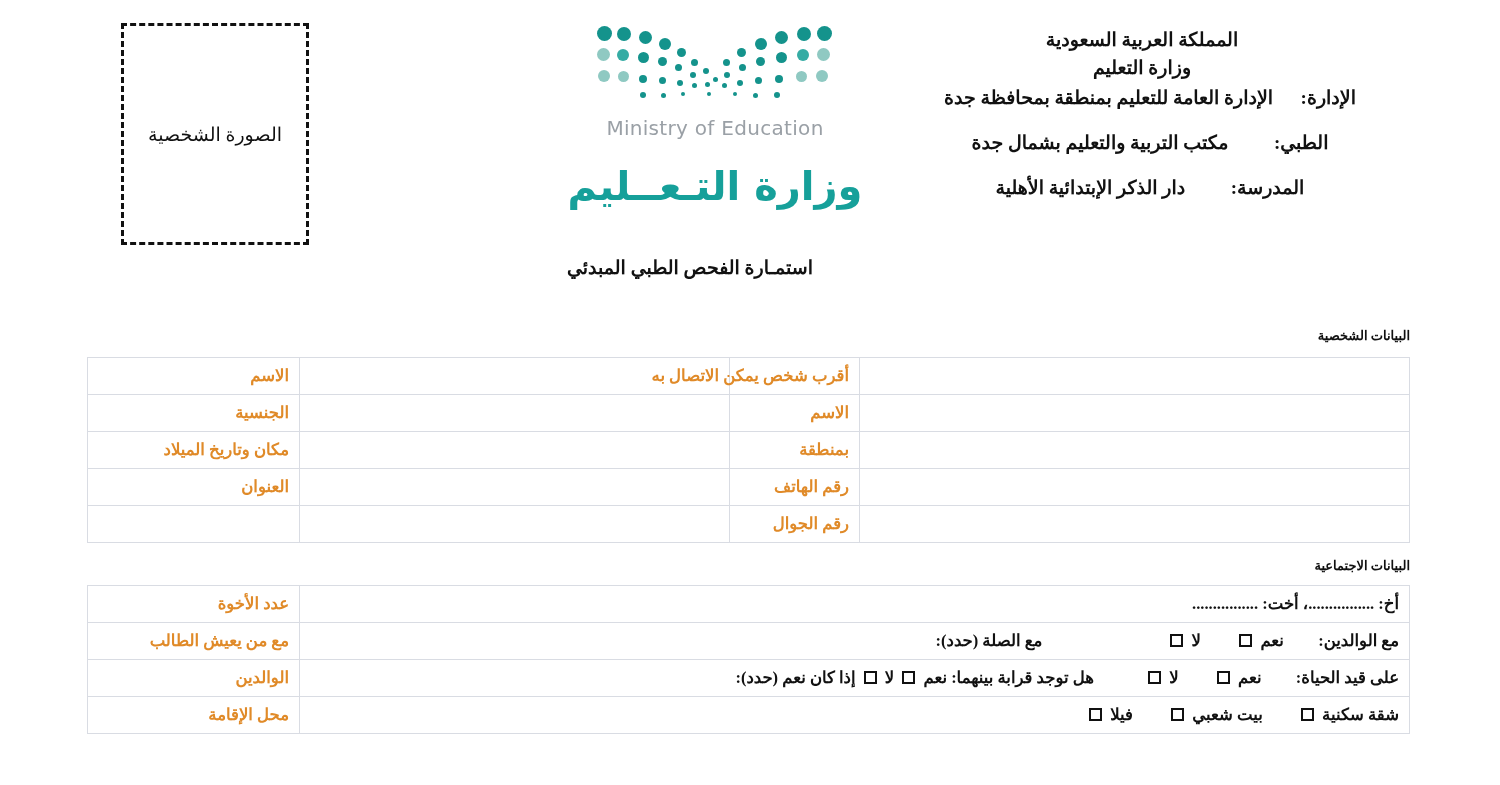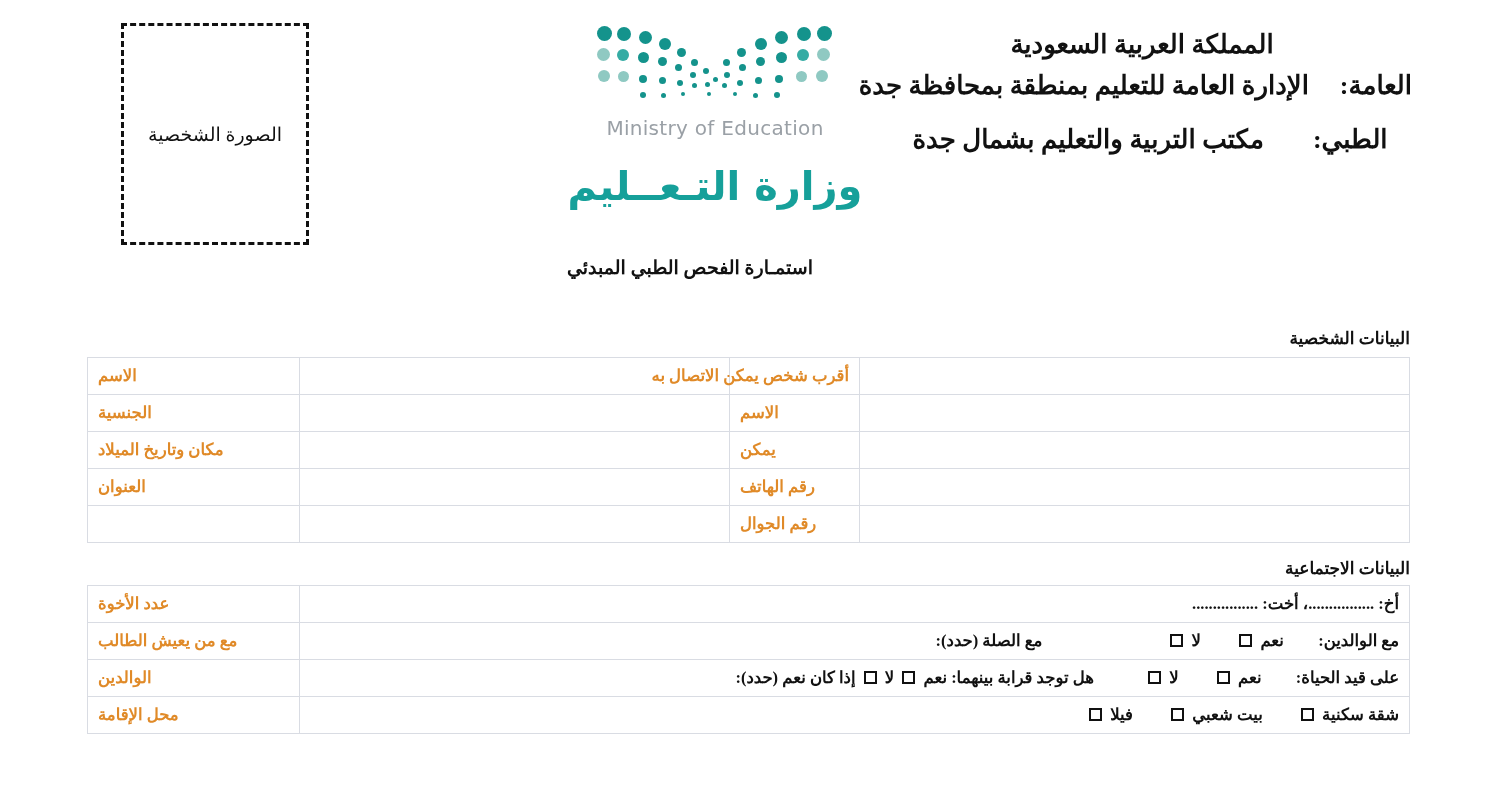--- a/index.html
+++ b/index.html
@@ -80,21 +80,21 @@
 
   
   #header-text {
     position: absolute;
     right: 88px;
     top: 26px;
     width: 540px;
     text-align: center;
     font-family: "Liberation Serif", serif;
     font-weight: bold;
-    font-size: 26px;
+    font-size: 19px;
     line-height: 1.45;
   }
   #header-text .line-kingdom,
   #header-text .line-ministry {
     text-align: center;
   }
   #header-text .kv {
     display: block;
     text-align: center;
     white-space: nowrap;
@@ -115,21 +115,21 @@
     font-size: 19px;
     font-weight: bold;
     font-family: "Liberation Serif", serif;
     padding-right: 120px;
   }
 
   
   .section-heading {
     position: absolute;
     right: 90px;
-    font-size: 17px;
+    font-size: 13px;
     font-weight: bold;
     font-family: "Liberation Serif", serif;
     color: #111;
   }
   #heading-personal { top: 328px; }
   #heading-social   { top: 558px; }
 
   
   table.form-table {
     position: absolute;
@@ -143,21 +143,21 @@
     padding: 0 10px;
     height: 36px;
     vertical-align: middle;
     font-size: 16.5px;
     background: #ffffff;
   }
   td.lbl {
     background: #dde2ef;
     color: #e08a28;
     font-weight: bold;
-    text-align: left;
+    text-align: right;
     white-space: nowrap;
   }
   td.lbl-head {
     background: #dde2ef;
     color: #e08a28;
     font-weight: bold;
     text-align: left;
     white-space: nowrap;
   }
   td.blank { background: #ffffff; }
@@ -243,30 +243,36 @@
       <i style="left: 138px; top: 68px; width: 4px; height: 4px; background: rgb(20, 147, 140);"></i>
       <i style="left: 158px; top: 69px; width: 5px; height: 5px; background: rgb(20, 147, 140);"></i>
       <i style="left: 179px; top: 68px; width: 6px; height: 6px; background: rgb(20, 147, 140);"></i>
     </div>
   <div id="logo-sub">Ministry of Education</div>
   <div id="logo-wordmark">وزارة التـعــليم</div>
 </div>
 
 <div id="header-text">
   <div class="line-kingdom">المملكة العربية السعودية</div>
+  <div class="line-ministry">وزارة التعليم</div>
   <div class="kv admin">
-    <span class="k">العامة:</span>
+    <span class="k">الإدارة:</span>
     <span class="gap-s"></span>
     <span class="v">الإدارة العامة للتعليم بمنطقة بمحافظة جدة</span>
   </div>
   <div class="kv office">
     <span class="k">الطبي:</span>
     <span class="gap-s"></span><span class="gap-s"></span>
     <span class="v">مكتب التربية والتعليم بشمال جدة</span>
   </div>
+  <div class="kv school">
+    <span class="k">المدرسة:</span>
+    <span class="gap-s"></span><span class="gap-s"></span>
+    <span class="v">دار الذكر الإبتدائية الأهلية</span>
+  </div>
 </div>
 
 <div id="form-title">استمـارة الفحص الطبي المبدئي</div>
 
 <div class="section-heading" id="heading-personal">البيانات الشخصية</div>
 
 <table class="form-table" id="table-personal">
   <colgroup>
     <col style="width:550px">
       <col style="width:130px">
@@ -281,21 +287,21 @@
       <td class="lbl">الاسم</td>
     </tr>
     <tr>
       <td class="blank"></td>
       <td class="lbl">الاسم</td>
       <td class="blank"></td>
       <td class="lbl">الجنسية</td>
     </tr>
     <tr>
       <td class="blank"></td>
-      <td class="lbl">يمكن</td>
+      <td class="lbl">بمنطقة</td>
       <td class="blank"></td>
       <td class="lbl">مكان وتاريخ الميلاد</td>
     </tr>
     <tr>
       <td class="blank"></td>
       <td class="lbl">رقم الهاتف</td>
       <td class="blank"></td>
       <td class="lbl">العنوان</td>
     </tr>
     <tr>

